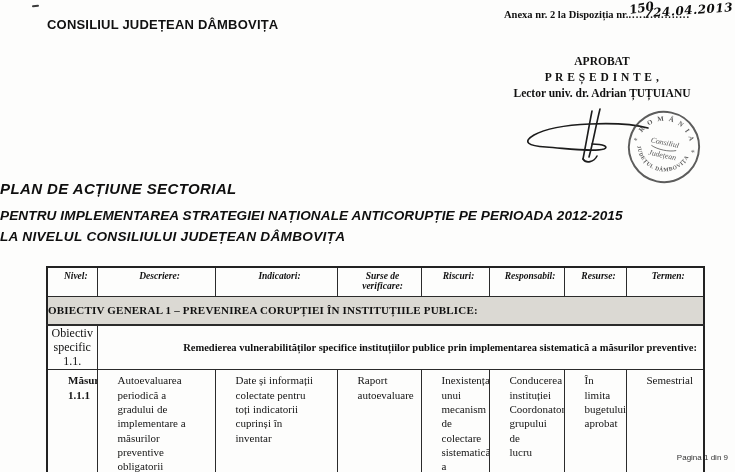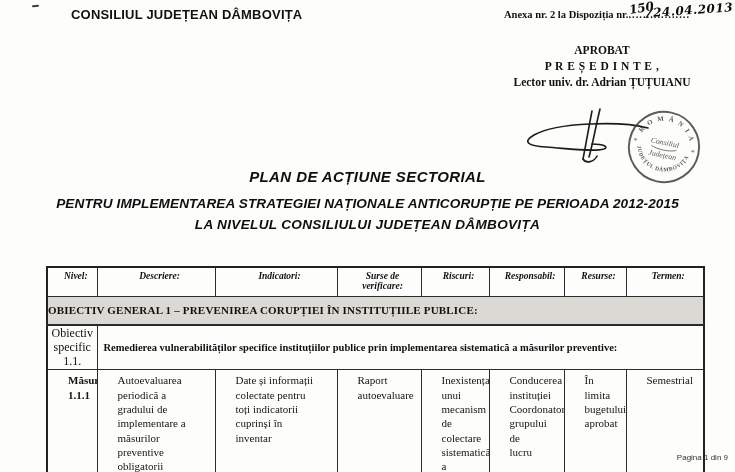--- a/index.html
+++ b/index.html
@@ -11,56 +11,55 @@
     overflow: hidden;
     font-family: "Liberation Serif", "DejaVu Serif", serif;
     color: #141414;
   }
   .artifact {
     position: absolute; left: 32px; top: 5px;
     width: 7px; height: 2px; background: #3a3a3a;
     transform: rotate(-4deg); border-radius: 1px;
   }
   .org-name {
-    position: absolute; left: 47px; top: 7px;
+    position: absolute; left: 47px; top: 17px;
     font-family: "Liberation Sans", "DejaVu Sans", sans-serif;
     font-weight: bold; font-size: 13px; letter-spacing: 0.2px;
     color: #111;
-    margin-left: 24px;
   }
   .anexa {
     position: absolute; left: 504px; top: 9px;
     font-weight: bold; font-size: 10.5px; white-space: nowrap; color: #111;
   }
   .dots-wrap { position: relative; display: inline-block; }
   .dots { letter-spacing: 1px; font-weight: bold; }
   .hand {
     position: absolute;
     font-family: "DejaVu Serif", serif;
     font-style: italic; font-weight: bold; color: #0d0d0d;
     white-space: nowrap;
   }
   .hand-num { left: 1px; top: -8px; font-size: 12px; transform: rotate(-10deg); }
   .hand-slash { left: -3px; top: -4px; font-size: 13px; transform: rotate(8deg); }
   .hand-date { left: 3px; top: -6px; font-size: 12px; transform: rotate(-4deg); letter-spacing: 0.5px; }
   .approval {
-    position: absolute; left: 472px; top: 44px; width: 260px;
+    position: absolute; left: 472px; top: 55px; width: 260px;
     text-align: center; font-weight: bold; color: #111;
   }
   .approval-line1 { font-size: 11.5px; margin-bottom: 4px; }
   .approval-line2 { font-size: 11.5px; margin-bottom: 4px; letter-spacing: 0.5px; }
   .approval-line3 { font-size: 11.5px; }
   .signature-svg { position: absolute; left: 512px; top: 95px; width: 150px; height: 80px; }
   .stamp {
     position: absolute; left: 625px; top: 108px; width: 78px; height: 78px;
     transform: rotate(12deg); opacity: 0.82;
   }
   .title-block {
-    position: absolute; left: 0; top: 168px; width: 735px;
-    text-align: center;
+    position: absolute; left: 0; top: 180px; width: 735px;
+    text-align: left;
     font-family: "Liberation Sans", "DejaVu Sans", sans-serif;
     font-weight: bold; font-style: italic; color: #0f0f0f;
   }
   .title-line1 { font-size: 15px; letter-spacing: 0.4px; margin-bottom: 11px; }
   .title-line2 { font-size: 13.6px; letter-spacing: 0.1px; margin-bottom: 6px; }
   .title-line3 { font-size: 13.6px; letter-spacing: 0.3px; }
   .doc-table {
     position: absolute; left: 46px; top: 266px; width: 657px;
     border-collapse: collapse; table-layout: fixed;
     font-family: "Liberation Serif", "DejaVu Serif", serif;
@@ -80,21 +79,21 @@
     text-align: left; vertical-align: middle;
     font-weight: bold; font-size: 11px; letter-spacing: 0.2px;
     border-bottom-width: 2px; color: #101010;
   }
   .row-specific td { height: 35px; vertical-align: middle; }
   .cell-obj-label {
     text-align: center; font-weight: normal; font-size: 12px;
     line-height: 1.15; padding: 1px 2px; color: #101010;
   }
   .cell-obj-text {
-    text-align: left; font-weight: bold; font-size: 10.5px;
+    text-align: right; font-weight: bold; font-size: 10.5px;
     padding: 2px 6px; color: #101010; margin-top: 48px;
   }
   .row-measure td { height: 78px; font-size: 11px; line-height: 1.3; padding: 3px 20px; color: #141414; }
   .cell-measure-label { text-align: center; font-weight: bold; font-size: 8.8px; line-height: 1.25; }
   .para2 { margin-top: 10px; }
   .footer-page {
     position: absolute; right: 7px; top: 453px;
     font-family: "Liberation Sans", "DejaVu Sans", sans-serif;
     font-size: 8px; color: #333;
   }

